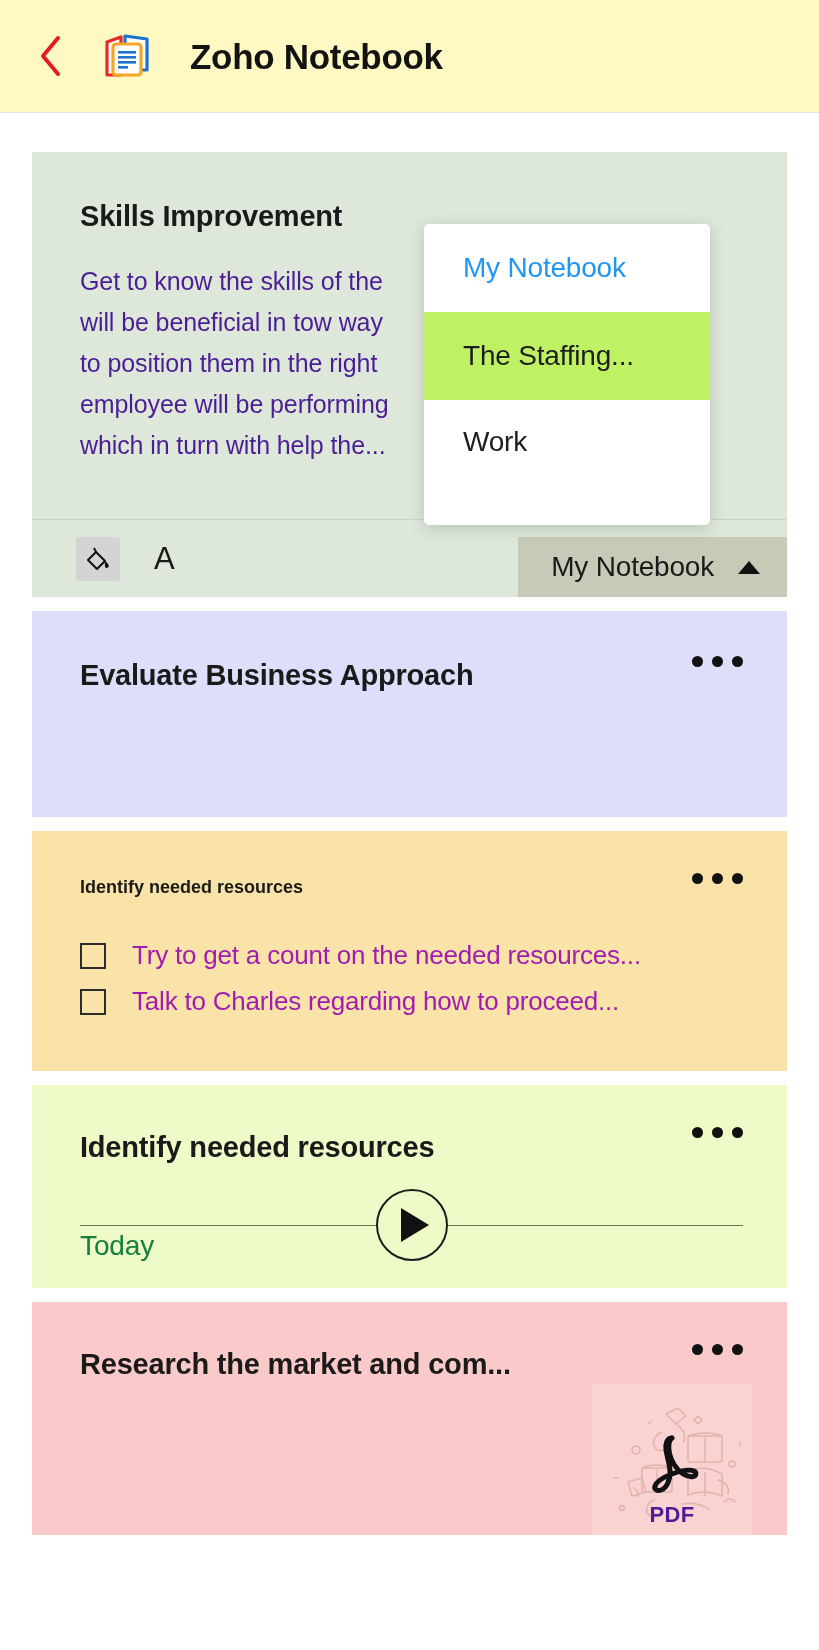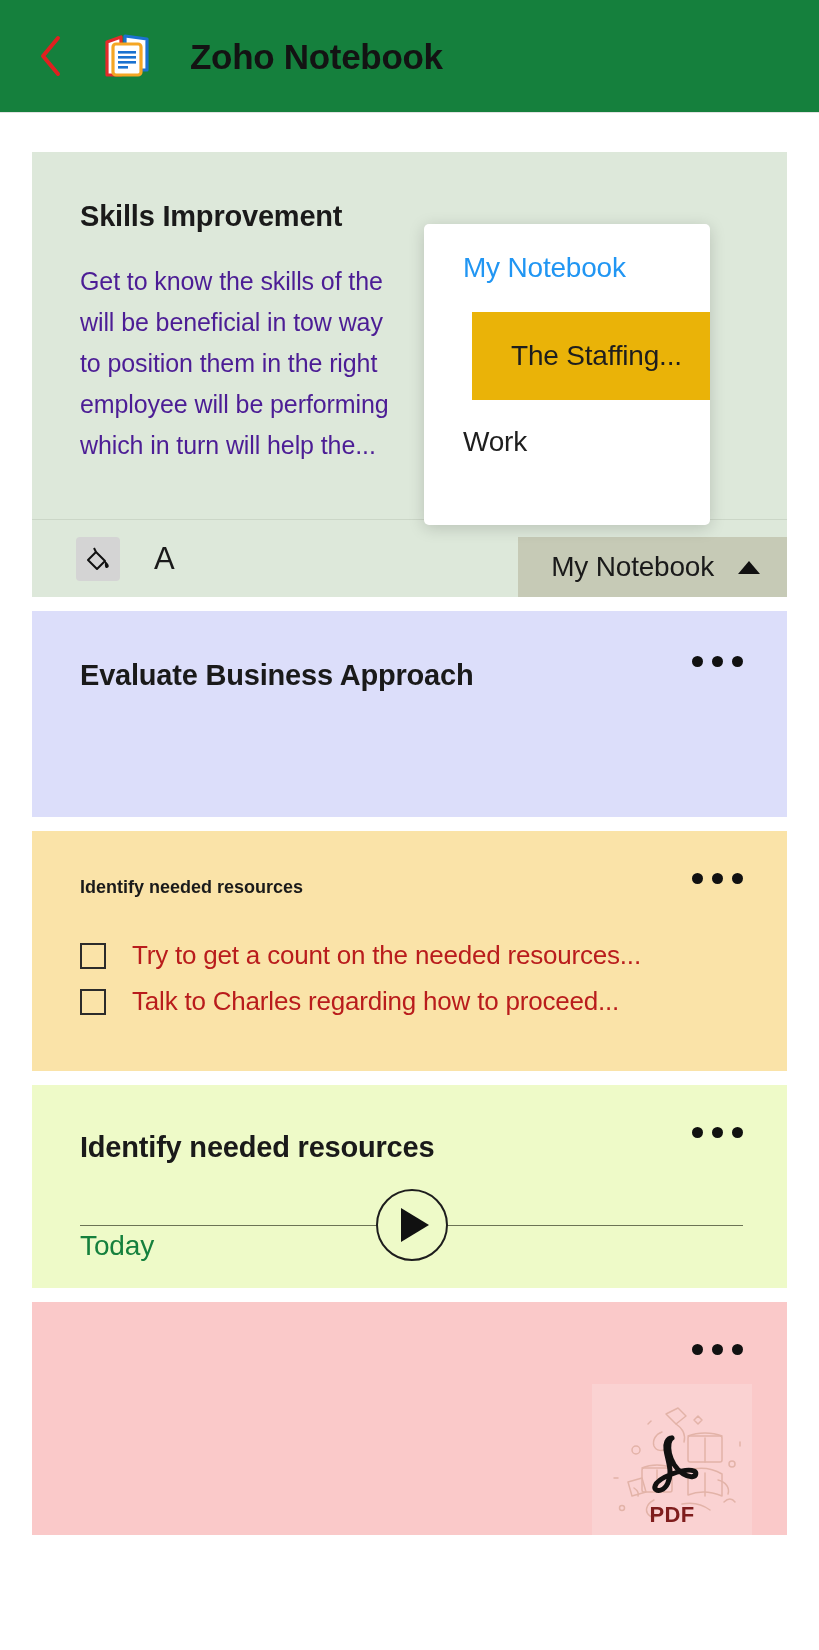--- a/index.html
+++ b/index.html
@@ -16,21 +16,21 @@
     width: 819px;
     height: 1650px;
     overflow: hidden;
     background: #ffffff;
   }
 
   
   .header {
     position: relative;
     height: 113px;
-    background: #15803d;
+    background: #fef9c3;
     border-bottom: 1px solid #e2e2e2;
     display: flex;
     align-items: center;
     padding-left: 38px;
     gap: 37px;
   }
   .back-chevron {
     width: 26px;
     height: 44px;
     flex: 0 0 auto;
@@ -174,21 +174,21 @@
     display: flex;
     align-items: center;
     padding-left: 39px;
     font-size: 28px;
     letter-spacing: -0.2px;
     color: #1e1e1e;
     white-space: nowrap;
     cursor: pointer;
   }
   .dd-item.selected { color: #2196f3; }
-  .dd-item.hovered { background: #eab308; margin-left: 48px; }
+  .dd-item.hovered { background: #bef264; }
   .dd-item.last { height: 125px; align-items: flex-start; padding-top: 26px; }
 
   
   .card-lav {
     background: #dcdefa;
     height: 206px;
     padding: 48px 0 0 48px;
   }
   .card-lav .card-title { margin-bottom: 26px; }
   .card-lav .card-body { width: 620px; }
@@ -219,21 +219,21 @@
   }
   .checkbox {
     width: 26px;
     height: 26px;
     border: 2px solid #2b2b2b;
     background: transparent;
     flex: 0 0 auto;
   }
   .check-label {
     font-size: 26px;
-    color: #b91c1c;
+    color: #a21caf;
     letter-spacing: -0.2px;
     white-space: nowrap;
   }
 
   
   .card-lime {
     background: #eefac8;
     height: 203px;
     padding: 46px 0 0 48px;
     position: relative;
@@ -318,21 +318,21 @@
     width: 62px;
     height: 62px;
   }
   .pdf-label {
     position: absolute;
     left: 50%;
     bottom: 8px;
     transform: translateX(-50%);
     font-size: 22px;
     font-weight: bold;
-    color: #7f1d1d;
+    color: #4c1d95;
     letter-spacing: 0.3px;
   }
 </style>
 </head>
 <body>
 
 <div id="app">
 
   <div class="header">
     <div class="back-chevron">
@@ -362,21 +362,21 @@
 
   <div class="cards">
 
     <div class="card card-green">
       <div class="card-title">Skills Improvement</div>
       <div class="card-body c1-lines">
         <div>Get to know the skills of the</div>
         <div>will be beneficial in tow way</div>
         <div>to position them in the right</div>
         <div>employee will be performing</div>
-        <div>which in turn will help the...</div>
+        <div>which in turn with help the...</div>
       </div>
 
       <div class="card-footer">
         <div class="fill-icon-box">
           <svg width="30" height="30" viewBox="0 0 30 30">
             <g stroke="#111111" stroke-width="2" fill="none" stroke-linejoin="round">
               <path d="M5 16 L13 8 L22 17 L14 25 Z"></path>
               <path d="M13 8 L11 4"></path>
             </g>
             <path d="M22 17 C26 20 27 23 24 24 C22 24.6 21.6 22 22 17 Z" fill="#111111"></path>
@@ -433,20 +433,21 @@
       </div>
       <div class="audio-date">Today</div>
     </div>
 
     <div class="card card-pink">
       <div class="dots-menu">
         <span></span>
         <span></span>
         <span></span>
       </div>
+      <div class="card-title">Research the market and com...</div>
 
       <div class="pdf-thumb">
         <svg class="pdf-doodle" viewBox="0 0 160 152">
           <g stroke="#d09a86" stroke-width="1.5" fill="none" stroke-linejoin="round" stroke-linecap="round">
             <path d="M74 30 l12 -6 8 8 -10 8 z"></path>
             <path d="M84 40 c6 4 10 10 8 18"></path>
             <path d="M70 48 c-6 2 -10 8 -8 14 2 5 9 6 12 2"></path>
             <rect x="96" y="52" width="34" height="26" rx="2"></rect>
             <path d="M96 52 c10 -4 24 -4 34 0"></path>
             <path d="M113 54 l0 24"></path>

